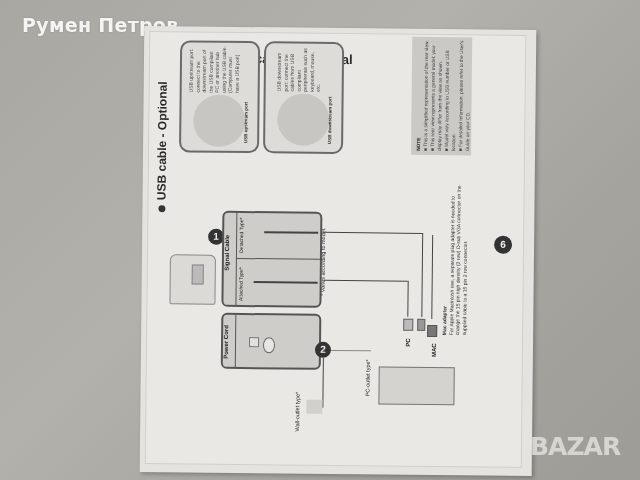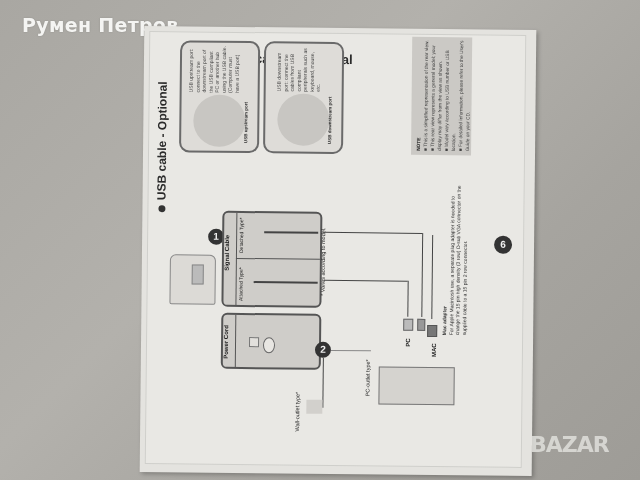--- a/index.html
+++ b/index.html
@@ -1,21 +1,21 @@
 <!DOCTYPE html>
 <html><head>
 <meta charset="utf-8">
 <style>
   html,body{margin:0;padding:0;}
   body{width:640px;height:480px;overflow:hidden;position:relative;
     background:linear-gradient(135deg,#a9a7a2 0%,#b3b1ac 40%,#a6a49f 70%,#9e9c97 100%);
     font-family:"Liberation Sans",sans-serif;}
   .watermark{position:absolute;left:22px;top:14px;font-size:19px;font-weight:bold;color:#f4f4f2;
     font-family:"DejaVu Sans",sans-serif;letter-spacing:0.3px;text-shadow:0 0 2px rgba(0,0,0,.15);}
-  .bazar{position:absolute;left:530px;top:432px;font-size:22px;font-weight:bold;color:#dcdcd8;
+  .bazar{position:absolute;left:530px;top:432px;font-size:25px;font-weight:bold;color:#dcdcd8;
     font-family:"DejaVu Sans",sans-serif;letter-spacing:-1px;opacity:.9;}
   
   .sheet{position:absolute;left:142px;top:28px;width:392px;height:446px;background:#e4e3df;
     box-shadow:2px 2px 4px rgba(0,0,0,.25);transform:rotate(0.6deg);}
   .sheet-inner{position:absolute;left:5px;top:5px;right:10px;bottom:8px;border:1px solid #cfcfcb;background:#e9e8e4;}
   
   .rot{position:absolute;left:0;top:0;width:440px;height:380px;transform-origin:0 0;
     transform:translate(380px,0) rotate(90deg);}
   .usb-title{position:absolute;left:14px;top:316px;font-size:13px;font-weight:bold;color:#2a2a2a;}
   .usb-title .dot{display:inline-block;width:8px;height:8px;border-radius:50%;background:#333;margin-right:6px;}

